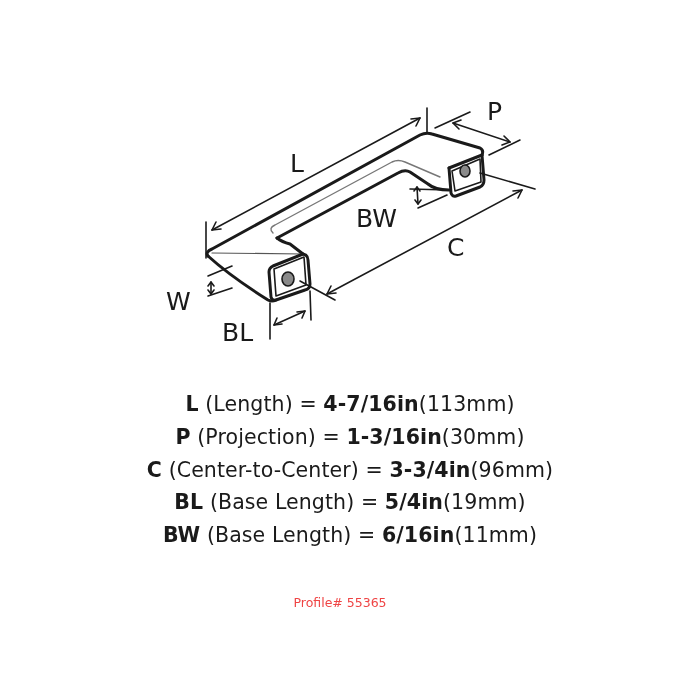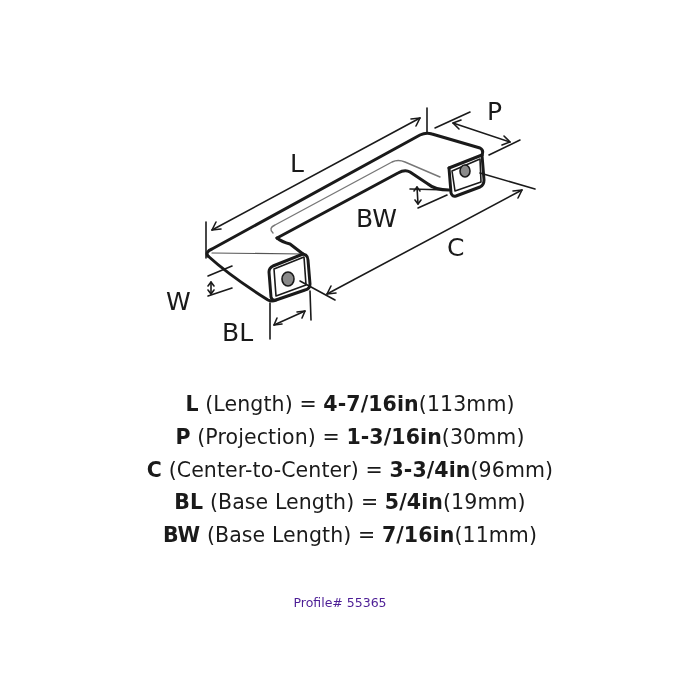--- a/index.html
+++ b/index.html
@@ -43,21 +43,21 @@
     }
     .spec-line .code, .spec-line .imp { font-weight: bold; }
     .spec-line .name, .spec-line .metric { font-weight: normal; }
     #profile {
       position: absolute;
       left: 0;
       top: 595px;
       width: 680px;
       text-align: center;
       font-size: 12.5px;
-      color: #4c1d95;
+      color: #ef4444;
     }
   </style>
 </head>
 <body>
 
 <svg id="drawing" viewBox="0 0 700 370" xmlns="http://www.w3.org/2000/svg">
   <g fill="none" stroke="#1a1a1a" stroke-linecap="round" stroke-linejoin="round">
 
     <g stroke-width="3">
 
@@ -154,17 +154,17 @@
   <div class="spec-line">
     <span class="code">BL</span>
     <span class="name">(Base Length)</span>
     <span class="eq">=</span>
     <span class="imp">5/4in</span><span class="metric">(19mm)</span>
   </div>
   <div class="spec-line">
     <span class="code">BW</span>
     <span class="name">(Base Length)</span>
     <span class="eq">=</span>
-    <span class="imp">7/16in</span><span class="metric">(11mm)</span>
+    <span class="imp">6/16in</span><span class="metric">(11mm)</span>
   </div>
 </div>
 
 <div id="profile">Profile# 55365</div>
 
 </body></html>

